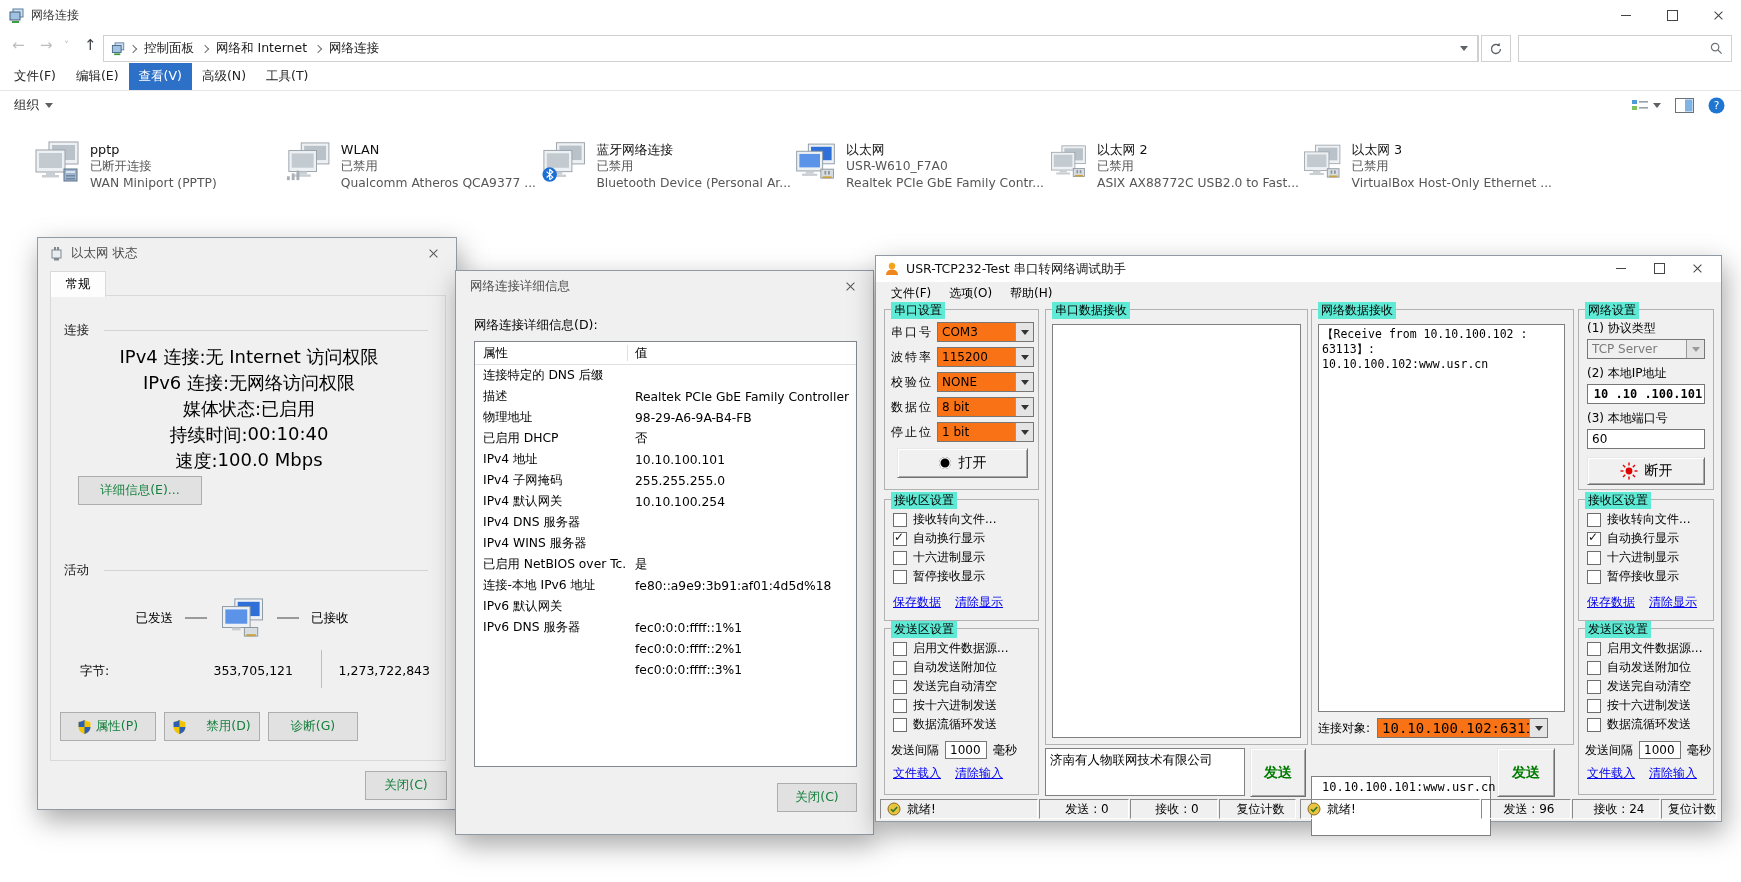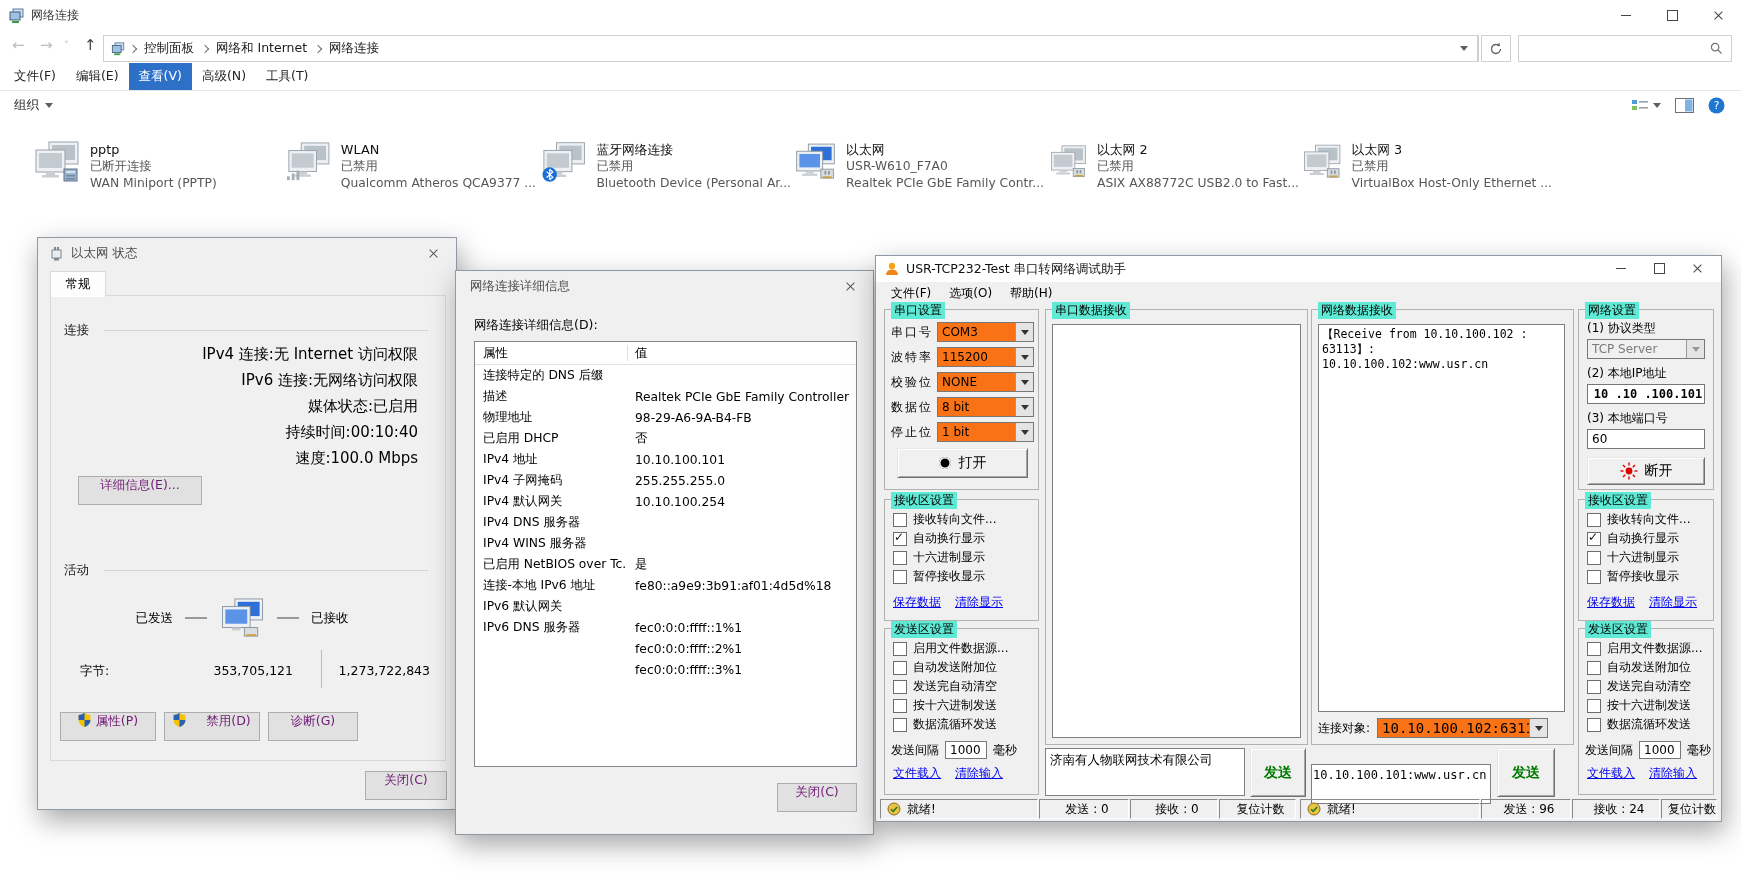--- a/index.html
+++ b/index.html
@@ -38,26 +38,26 @@
   .tile{position:absolute;top:22px;display:flex;width:250px;}
   .tt{margin-left:10px;line-height:17px;white-space:nowrap;}
   .tname{color:#111;font-size:12.8px;}
   .tsub{color:#575757;font-size:12.3px;}
   
   .win{position:absolute;background:#f0f0f0;border:1px solid #8f9aa5;box-shadow:3px 10px 26px rgba(0,0,0,.35);}
   .dtitle{position:absolute;left:0;top:0;right:0;height:31px;background:#f0f0f0;display:flex;align-items:center;}
   .dtitle .txt{margin-left:8px;color:#4c4c4c;font-size:12.5px;}
   .dclose{position:absolute;right:0;top:0;width:45px;height:31px;display:flex;align-items:center;justify-content:center;}
   .dclose .glyph-x::before,.dclose .glyph-x::after{background:#555;}
-  .btnw10{position:absolute;background:#e1e1e1;border:1px solid #adadad;display:flex;justify-content:center;font-size:12.5px;color:#701a75;}
+  .btnw10{position:absolute;background:#e1e1e1;border:1px solid #adadad;display:flex;align-items:center;justify-content:center;font-size:12.5px;color:#15803d;}
   .hr{position:absolute;height:1px;background:#d4d4d4;}
   
   .tab{position:absolute;left:12px;top:33px;width:54px;height:25px;background:#fdfdfd;border:1px solid #d9d9d9;border-bottom:none;display:flex;align-items:center;justify-content:center;z-index:2;}
   .tabpage{position:absolute;left:12px;top:57px;width:394px;height:464px;border:1px solid #d9d9d9;background:#f0f0f0;}
-  .srow{position:absolute;left:28px;width:352px;display:flex;justify-content:flex-end;font-size:15px;}
+  .srow{position:absolute;left:28px;width:352px;display:flex;justify-content:center;font-size:18px;}
   .grouplabel{color:#1a1a1a;}
   
   .dlist{position:absolute;left:18px;top:70px;width:381px;height:424px;background:#fff;border:1px solid #828790;overflow:hidden;}
   .dhead{display:flex;height:22px;border-bottom:1px solid #e0e0e0;align-items:center;}
   .dhead .h1{width:144px;padding-left:8px;}
   .dhead .hsep{width:1px;height:16px;background:#e0e0e0;}
   .dhead .h2{padding-left:7px;}
   .drow{display:flex;height:21px;align-items:center;font-size:12.3px;}
   .drow .c1{width:144px;padding-left:8px;white-space:nowrap;overflow:hidden;}
   .drow .c2{padding-left:8px;white-space:nowrap;}
@@ -639,21 +639,21 @@
       <div class="abs" style="left:6px;top:408px;display:flex;align-items:center">
         <span>连接对象:</span>
         <div class="combo mono" style="width:171px;flex:none;margin-left:7px;font-size:14px">
           <span>10.10.100.102:6311</span>
           <span class="dbtn">
               <span class="tri"></span>
             </span>
         </div>
       </div>
     </div>
-    <div class="whitebox mono" style="left:435px;top:508px;width:180px;height:40px;padding:3px 1px;box-sizing:border-box;font-size:12px">10.10.100.101:www.usr.cn</div>
+    <div class="whitebox mono" style="left:435px;top:520px;width:180px;height:60px;padding:3px 10px;box-sizing:border-box;font-size:12px">10.10.100.101:www.usr.cn</div>
     <div class="btn3d sendbtn" style="left:621px;top:492px;width:56px;height:47px">
       <span>发送</span>
     </div>
 
     <div class="group" style="left:702px;top:53px;width:136px;height:181px;box-sizing:border-box;padding-top:4px">
       <span class="gtitle">网络设置</span>
       <div class="netlabel">(1) 协议类型</div>
       <div class="combo disabled" style="margin:0 8px;flex:none">
         <span>TCP Server</span>
         <span class="dbtn">

